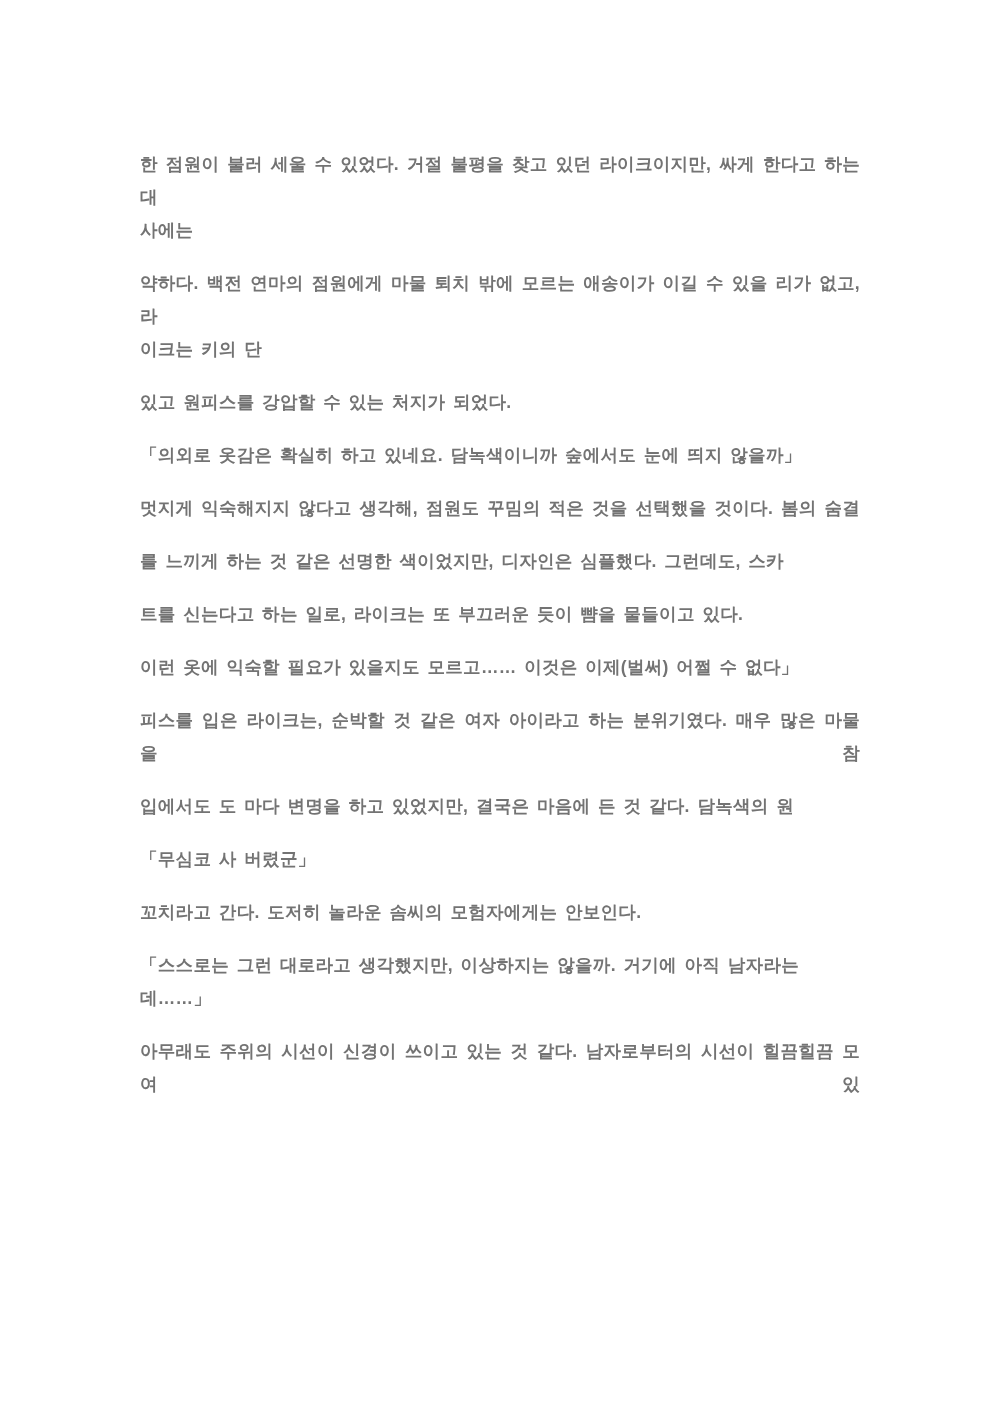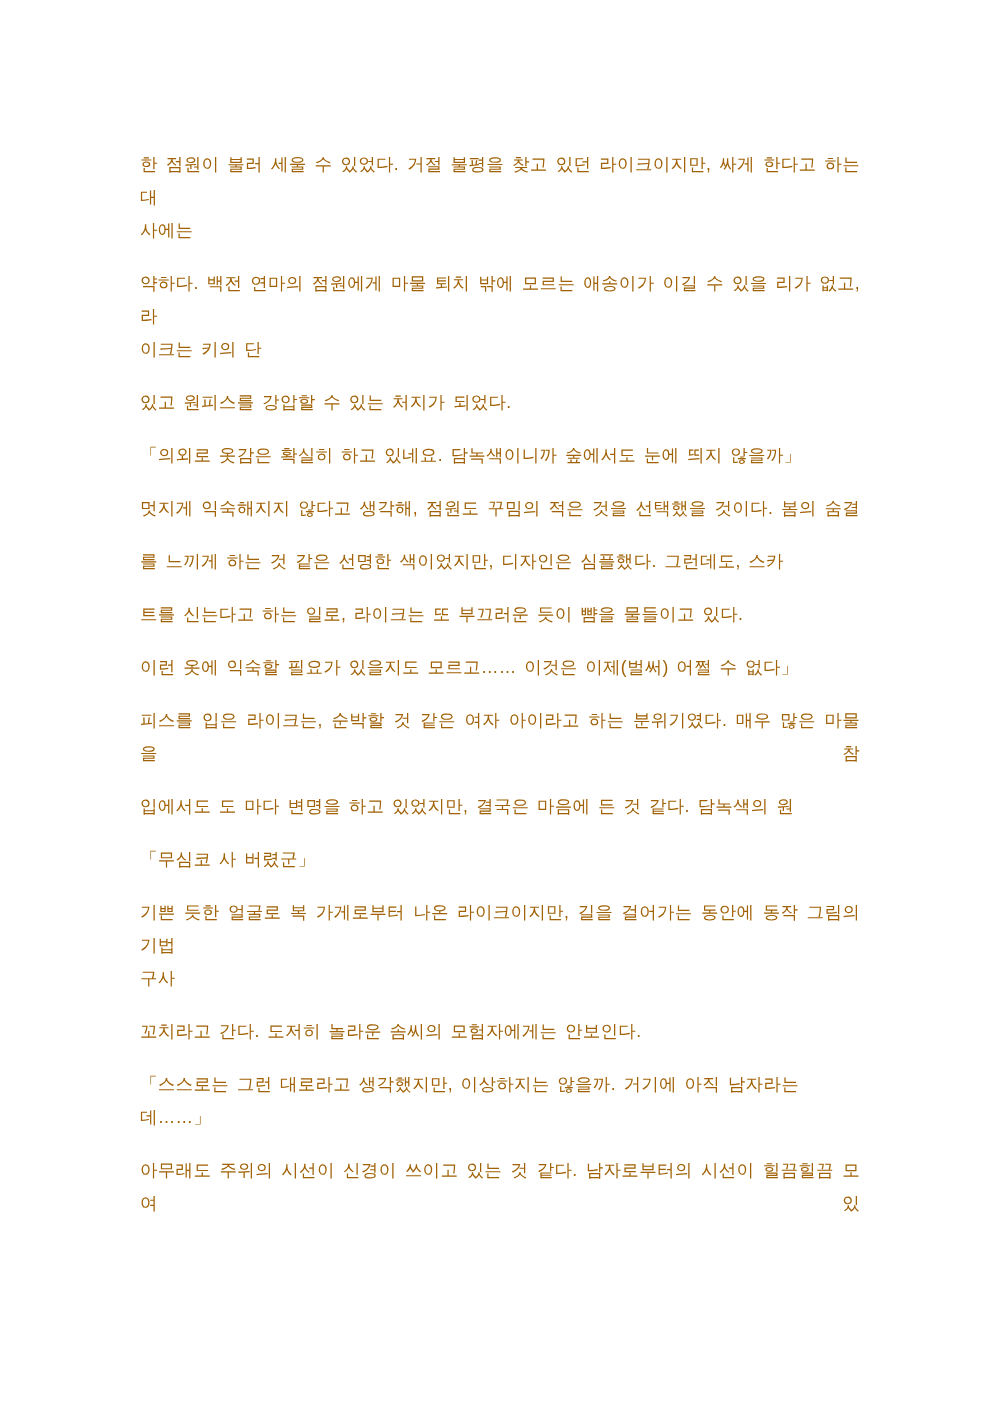--- a/index.html
+++ b/index.html
@@ -9,21 +9,22 @@
     background: #ffffff;
   }
   .page {
     position: relative;
     width: 992px;
     height: 1403px;
     margin: 0 auto;
     background: #ffffff;
     overflow: hidden;
     font-family: "Liberation Sans", "DejaVu Sans", sans-serif;
-    color: #a16207;
+    color: #737373;
+    font-weight: bold;
   }
   .text-column {
     position: absolute;
     top: 148px;
     left: 140px;
     width: 720px;
   }
   .para {
     margin: 0 0 20px 0;
     font-size: 17.5px;
@@ -91,24 +92,20 @@
 
     <p class="para">
       <span class="line">입에서도 도 마다 변명을 하고 있었지만, 결국은 마음에 든 것 같다. 담녹색의 원</span>
     </p>
 
 
     <p class="para">
       <span class="line">「무심코 사 버렸군」</span>
     </p>
 
-    <p class="para">
-      <span class="line stretch">기쁜 듯한 얼굴로 복 가게로부터 나온 라이크이지만, 길을 걸어가는 동안에 동작 그림의 기법</span>
-      <span class="line">구사</span>
-    </p>
 
     <p class="para">
       <span class="line">꼬치라고 간다. 도저히 놀라운 솜씨의 모험자에게는 안보인다.</span>
     </p>
 
     <p class="para">
       <span class="line">「스스로는 그런 대로라고 생각했지만, 이상하지는 않을까. 거기에 아직 남자라는데……」</span>
     </p>
 
     <p class="para">

